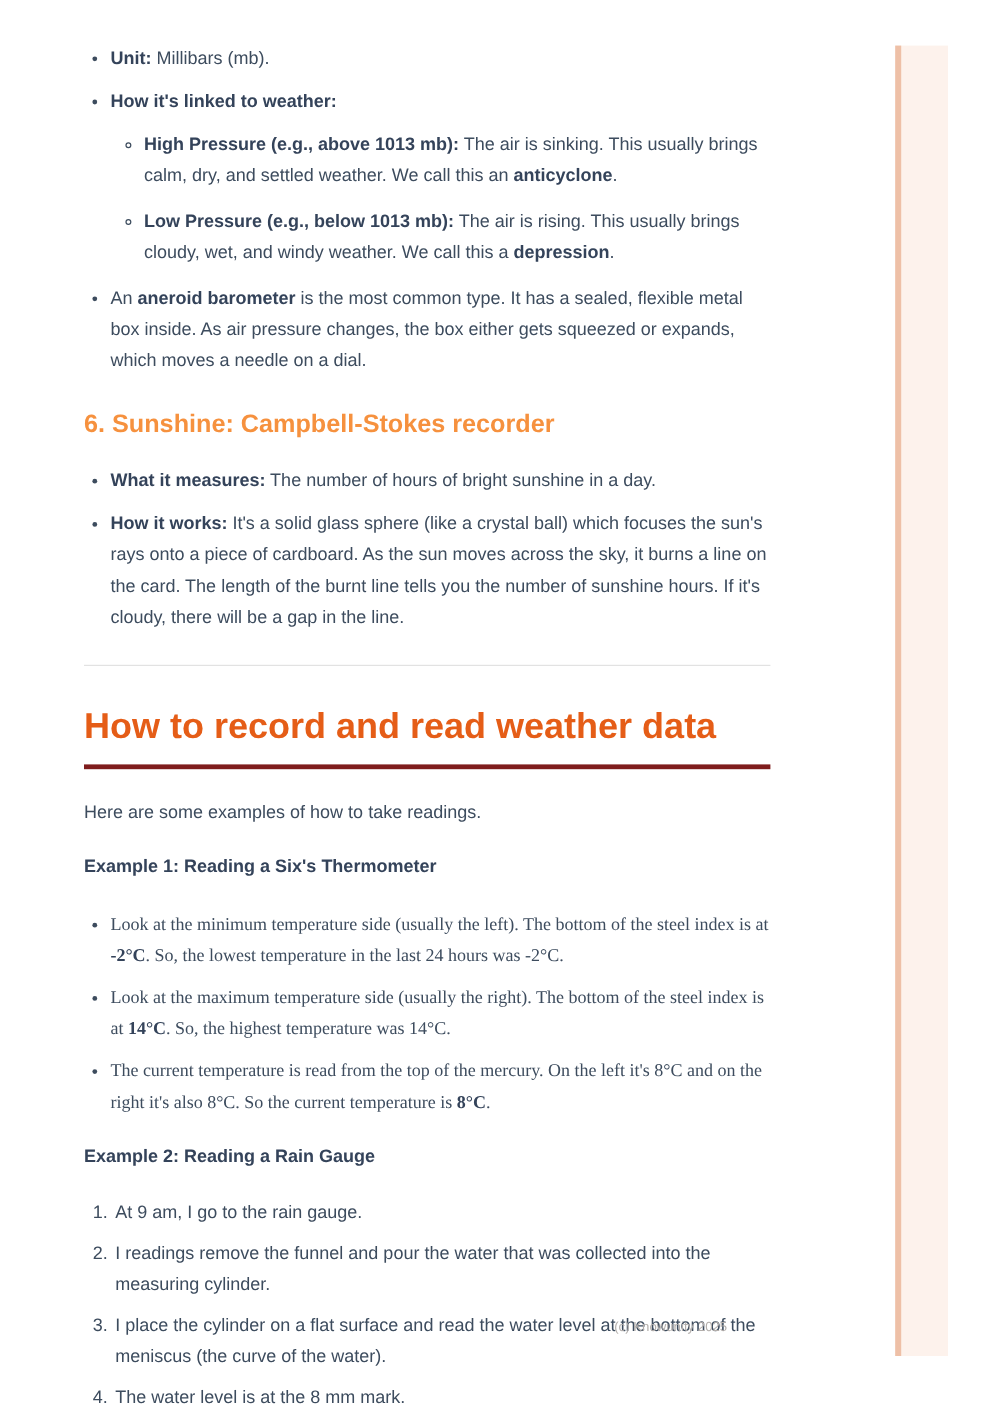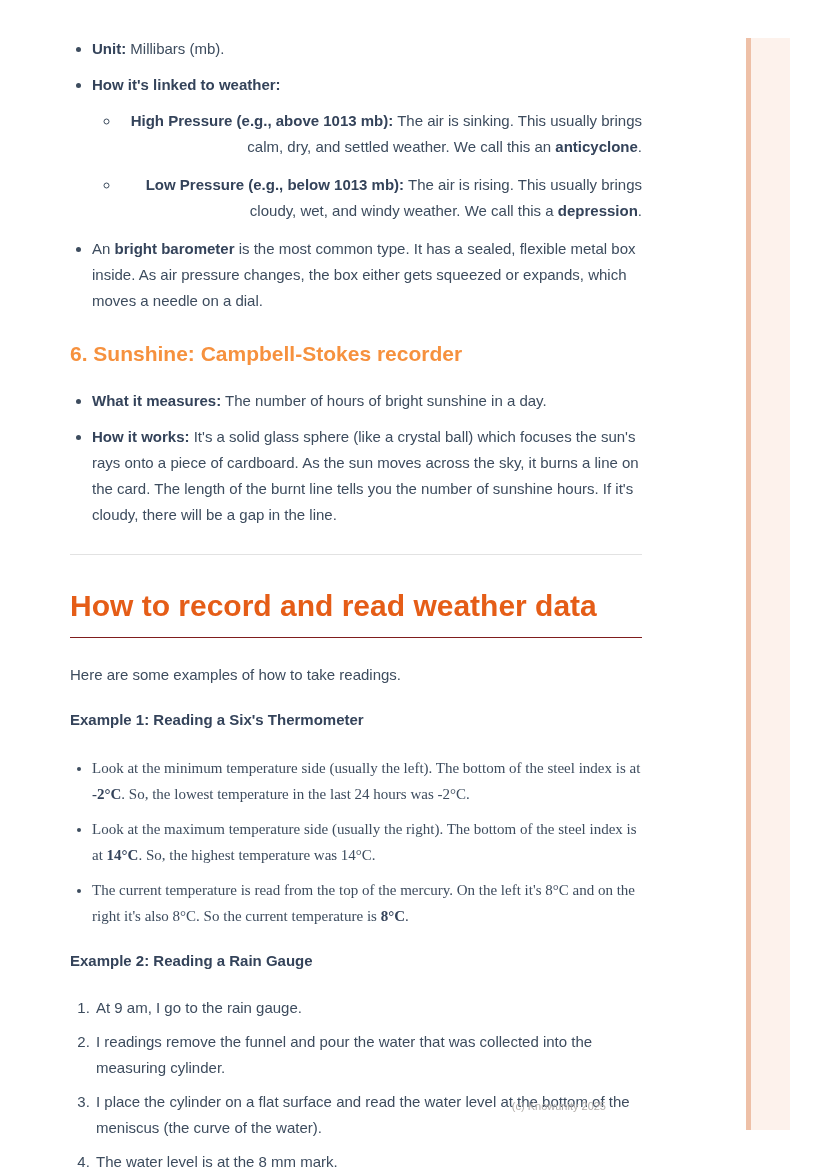--- a/index.html
+++ b/index.html
@@ -16,34 +16,34 @@
   }
 
   .content {
     position:absolute; left:70px; top:0; width:572px; padding-top:36px;
     color:#3d4c5e; font-size:15px; line-height:26px; z-index:2;
   }
   b { font-weight:bold; color:#34435a; }
 
   ul.blist { list-style:disc; padding-left:22px; }
   ul.blist > li { margin-bottom:10px; }
-  ul.blist ul.sub { list-style:circle; padding-left:28px; margin-top:10px;text-align:right; }
+  ul.blist ul.sub { list-style:circle; padding-left:28px; margin-top:10px; }
   ul.blist ul.sub > li { margin-bottom:12px; }
   ul.blist li::marker, ol.nlist li::marker { color:#3d4c5e; }
 
   h2.section-h {
     color:#f6913e; font-size:21px; line-height:27px; font-weight:bold;
     margin-top:26px; margin-bottom:21px;
   }
 
   hr.divider { border:none; border-top:1px solid #e2e2e2; margin-top:26px; }
 
   h1.page-h {
     color:#e55d17; font-size:30px; line-height:38px; font-weight:bold;
-    margin-top:32px; padding-bottom:12px; border-bottom:1px solid #7f1d1d;
+    margin-top:32px; padding-bottom:12px; border-bottom:4px solid #7f1d1d;
   }
 
   p.intro { margin-top:24px; }
   p.example-h { margin-top:19px; font-weight:bold; color:#34435a; }
   ul.exlist { list-style:disc; padding-left:22px; margin-top:22px; }
   ul.exlist > li { margin-bottom:9px;font-family:Liberation Serif, serif; }
 
   ol.nlist { padding-left:24px; margin-top:21px; }
   ol.nlist > li { margin-bottom:8px; padding-left:2px; }
 
@@ -63,21 +63,21 @@
 
     <ul class="blist">
       <li><b>Unit:</b><span> Millibars (mb).</span></li>
       <li>
         <span><b>How it's linked to weather:</b></span>
         <ul class="sub">
           <li><b>High Pressure (e.g., above 1013 mb):</b><span> The air is sinking. This usually brings calm, dry, and settled weather. We call this an </span><b>anticyclone</b><span>.</span></li>
           <li><b>Low Pressure (e.g., below 1013 mb):</b><span> The air is rising. This usually brings cloudy, wet, and windy weather. We call this a </span><b>depression</b><span>.</span></li>
         </ul>
       </li>
-      <li><span>An </span><b>bright barometer</b><span> is the most common type. It has a sealed, flexible metal box inside. As air pressure changes, the box either gets squeezed or expands, which moves a needle on a dial.</span></li>
+      <li><span>An </span><b>aneroid barometer</b><span> is the most common type. It has a sealed, flexible metal box inside. As air pressure changes, the box either gets squeezed or expands, which moves a needle on a dial.</span></li>
     </ul>
 
     <h2 class="section-h">6. Sunshine: Campbell-Stokes recorder</h2>
 
     <ul class="blist">
       <li><b>What it measures:</b><span> The number of hours of bright sunshine in a day.</span></li>
       <li><b>How it works:</b><span> It's a solid glass sphere (like a crystal ball) which focuses the sun's rays onto a piece of cardboard. As the sun moves across the sky, it burns a line on the card. The length of the burnt line tells you the number of sunshine hours. If it's cloudy, there will be a gap in the line.</span></li>
     </ul>
 
     <hr class="divider">

